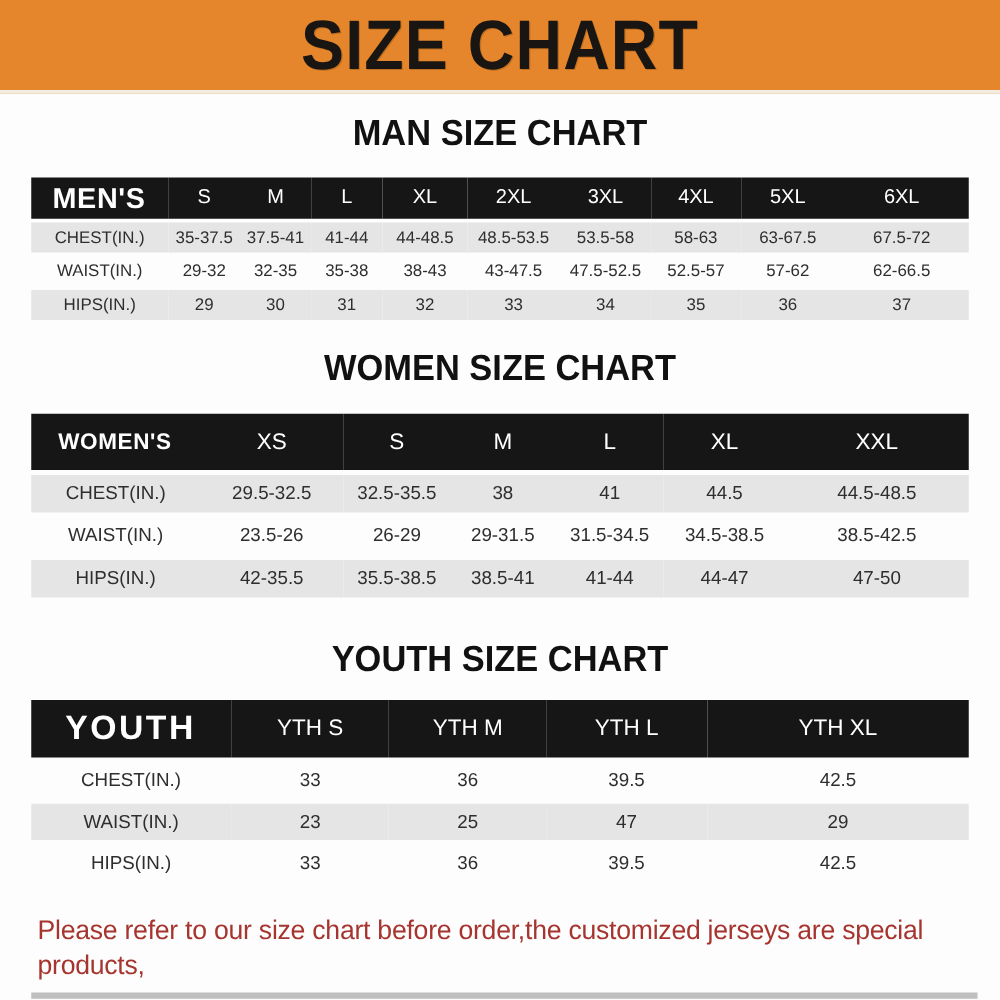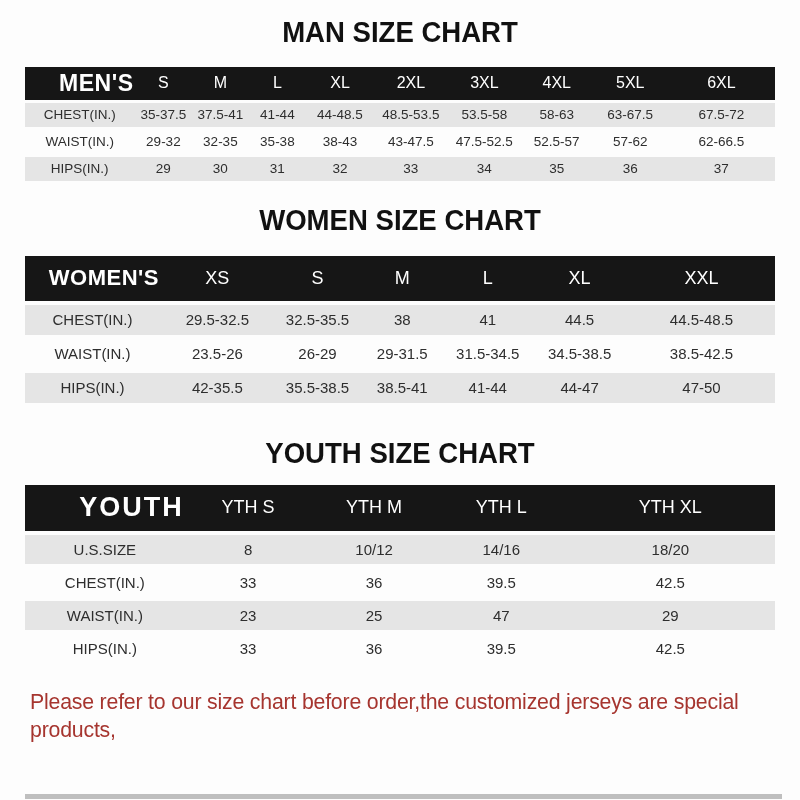--- a/index.html
+++ b/index.html
@@ -52,34 +52,34 @@
     overflow: hidden; white-space: nowrap;
     text-align: center;
     vertical-align: middle;
   }
   table.size-table thead th {
     background: var(--band-bg, #161616);
     color: #fff;
     font-weight: normal;
   }
   table.size-table thead th:first-child {
-    text-align: right;
+    text-align: center;
     padding-left: 0;
     font-weight: bold;
   }
   table.size-table tbody tr.alt td { background: var(--row-alt-bg, #E5E5E5); }
   table.size-table tbody td { color: #2e2e2e; }
   
   table.mens thead th { height: 31px; font-size: 16px; }
   table.mens thead th:first-child { font-size: 23px; letter-spacing: 0.5px; }
   table.mens tbody td { height: 22px; font-size: 13.5px; }
   
   table.womens { border-spacing: 0 4px; }
   table.womens thead th { height: 43px; font-size: 18px; }
-  table.womens thead th:first-child { font-size: 22px; letter-spacing: 0.5px; }
+  table.womens thead th:first-child { font-size: 18px; letter-spacing: 0.5px; }
   table.womens tbody td { height: 28px; font-size: 15px; }
   
   table.youth { border-spacing: 0 4px; }
   table.youth thead th { height: 44px; font-size: 18px; }
   table.youth thead th:first-child { font-size: 27px; letter-spacing: 2px; }
   table.youth tbody td { height: 27px; font-size: 15px; }
   
   .notice {
     margin: 21px 20px 0 30px;
     color: var(--footer-color, #A6352F);
@@ -95,20 +95,23 @@
     height: 5px;
     background: #a9a9a9;
     opacity: 0.75;
   }
 </style>
 </head>
 <body>
 
 <div class="page">
 
+  <header class="banner">
+    <span class="banner-title">SIZE CHART</span>
+  </header>
 
   <section class="chart-section sec-men">
     <h2 class="section-heading">MAN SIZE CHART</h2>
     <table class="size-table mens">
         <colgroup>
           <col style="width: 14.6%;">
           <col style="width: 7.7%;">
           <col style="width: 7.5%;">
           <col style="width: 7.7%;">
           <col style="width: 9%;">
@@ -241,27 +244,20 @@
         <thead>
           <tr>
             <th>YOUTH</th>
             <th>YTH S</th>
             <th>YTH M</th>
             <th>YTH L</th>
             <th>YTH XL</th>
           </tr>
         </thead>
         <tbody>
-          <tr class="alt">
-            <td>U.S.SIZE</td>
-            <td>8</td>
-            <td>10/12</td>
-            <td>14/16</td>
-            <td>18/20</td>
-          </tr>
           <tr>
             <td>CHEST(IN.)</td>
             <td>33</td>
             <td>36</td>
             <td>39.5</td>
             <td>42.5</td>
           </tr>
           <tr class="alt">
             <td>WAIST(IN.)</td>
             <td>23</td>

